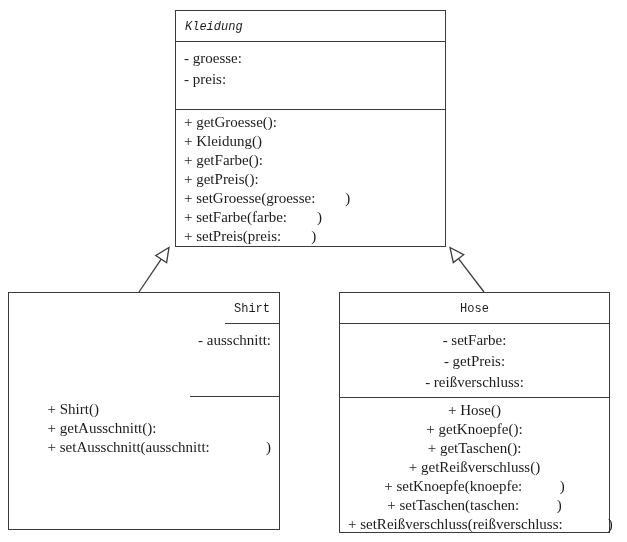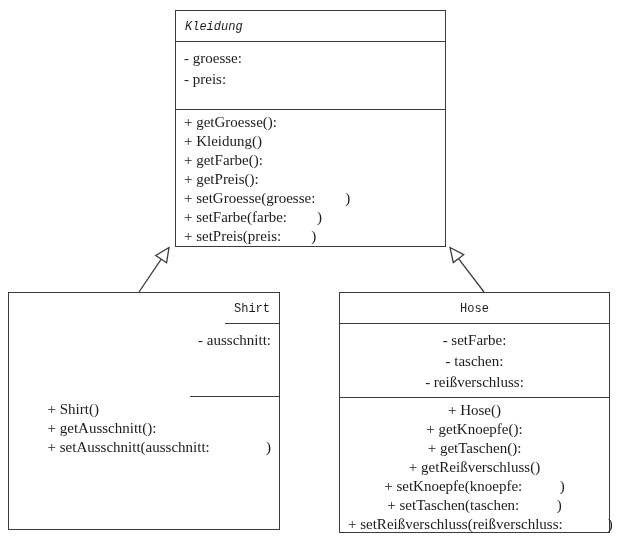--- a/index.html
+++ b/index.html
@@ -108,21 +108,21 @@
       <div class="line">+ Shirt()</div>
       <div class="line">+ getAusschnitt():</div>
       <div class="line">+ setAusschnitt(ausschnitt:               )</div>
     </div>
   </div>
 
   <div class="cls" id="box-hose">
     <div class="compartment title">Hose</div>
     <div class="compartment attrs">
       <div class="line">- setFarbe:</div>
-      <div class="line">- taschen:</div>
+      <div class="line">- getPreis:</div>
       <div class="line">- reißverschluss:</div>
     </div>
     <div class="compartment methods">
       <div class="line">+ Hose()</div>
       <div class="line">+ getKnoepfe():</div>
       <div class="line">+ getTaschen():</div>
       <div class="line">+ getReißverschluss()</div>
       <div class="line">+ setKnoepfe(knoepfe:          )</div>
       <div class="line">+ setTaschen(taschen:          )</div>
       <div class="line">+ setReißverschluss(reißverschluss:            )</div>

